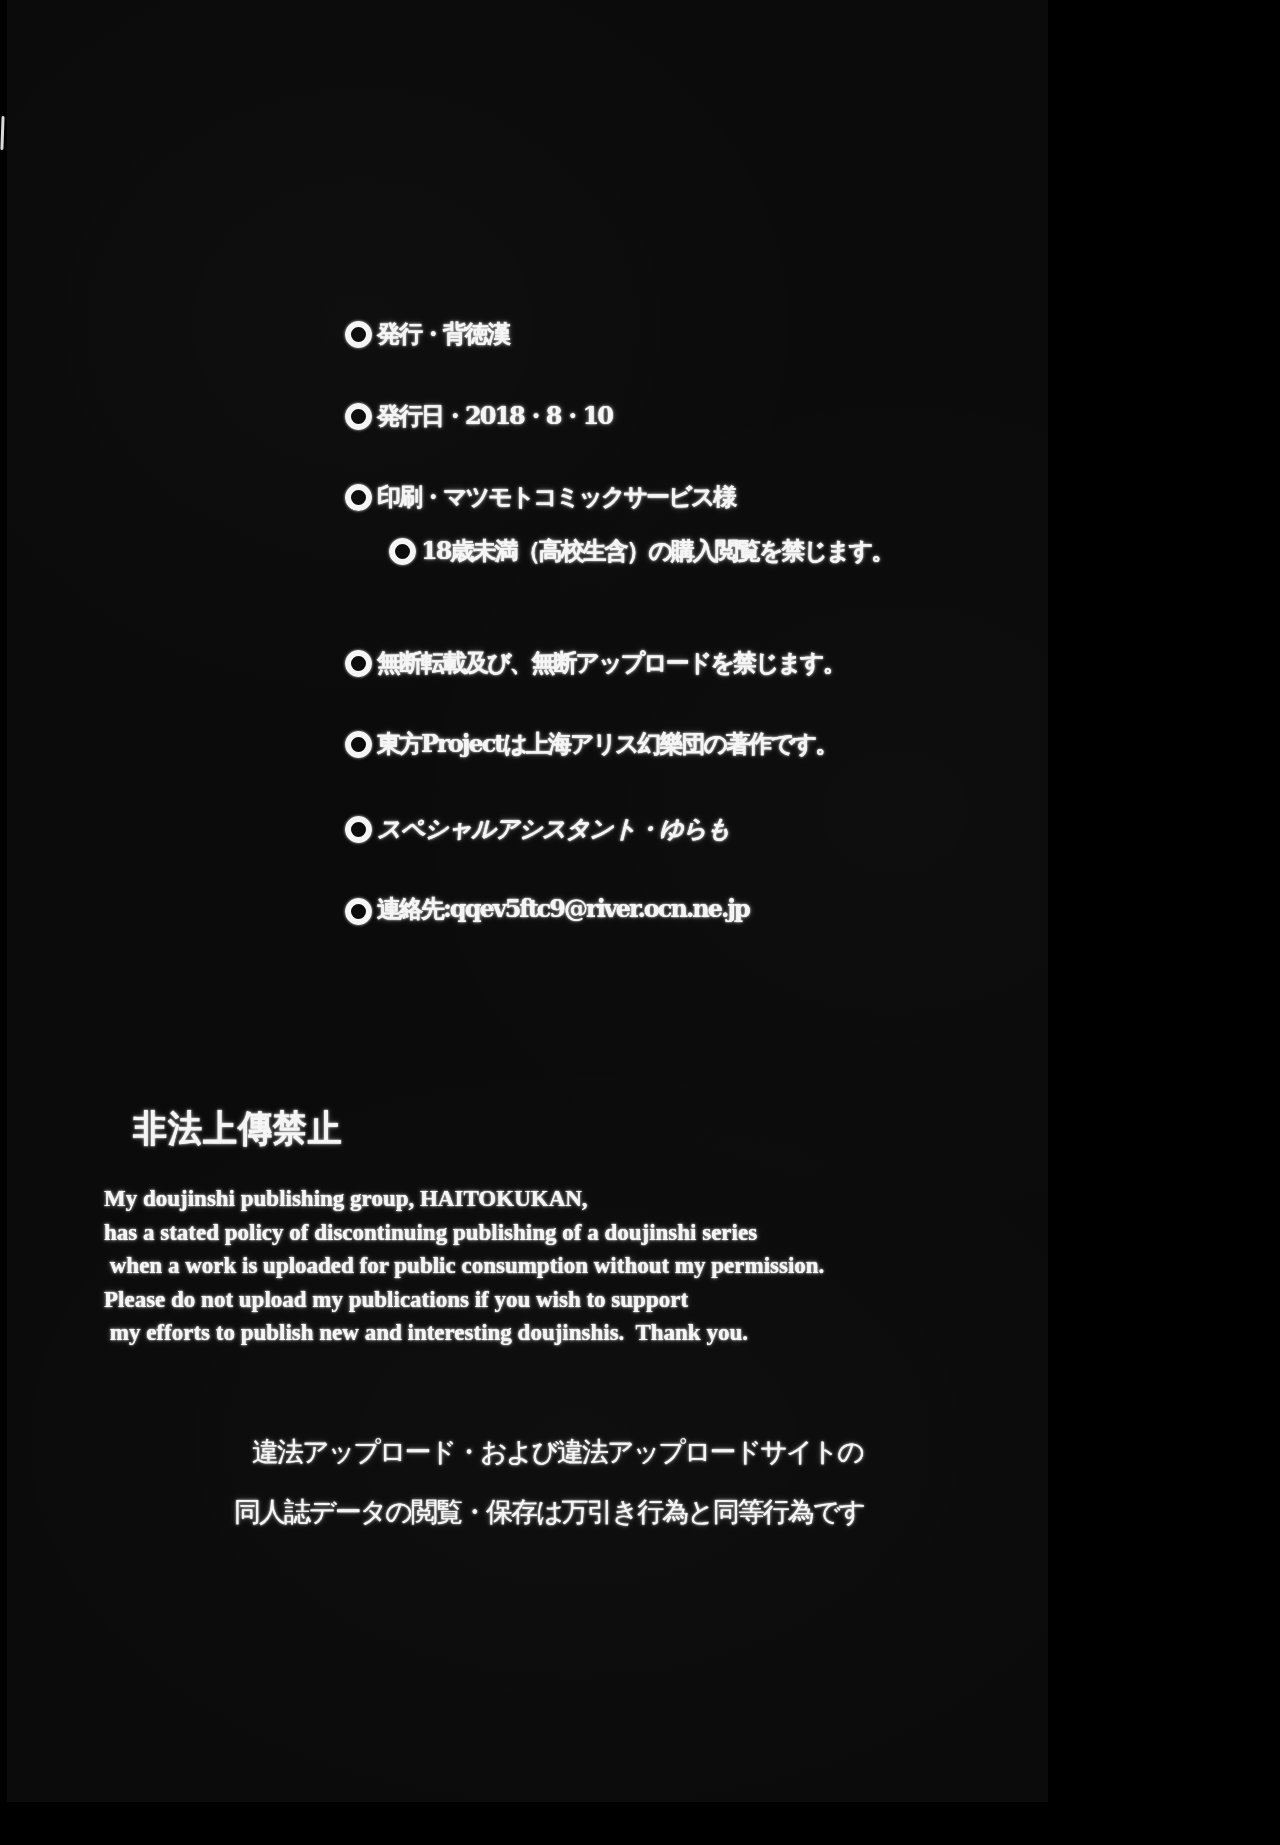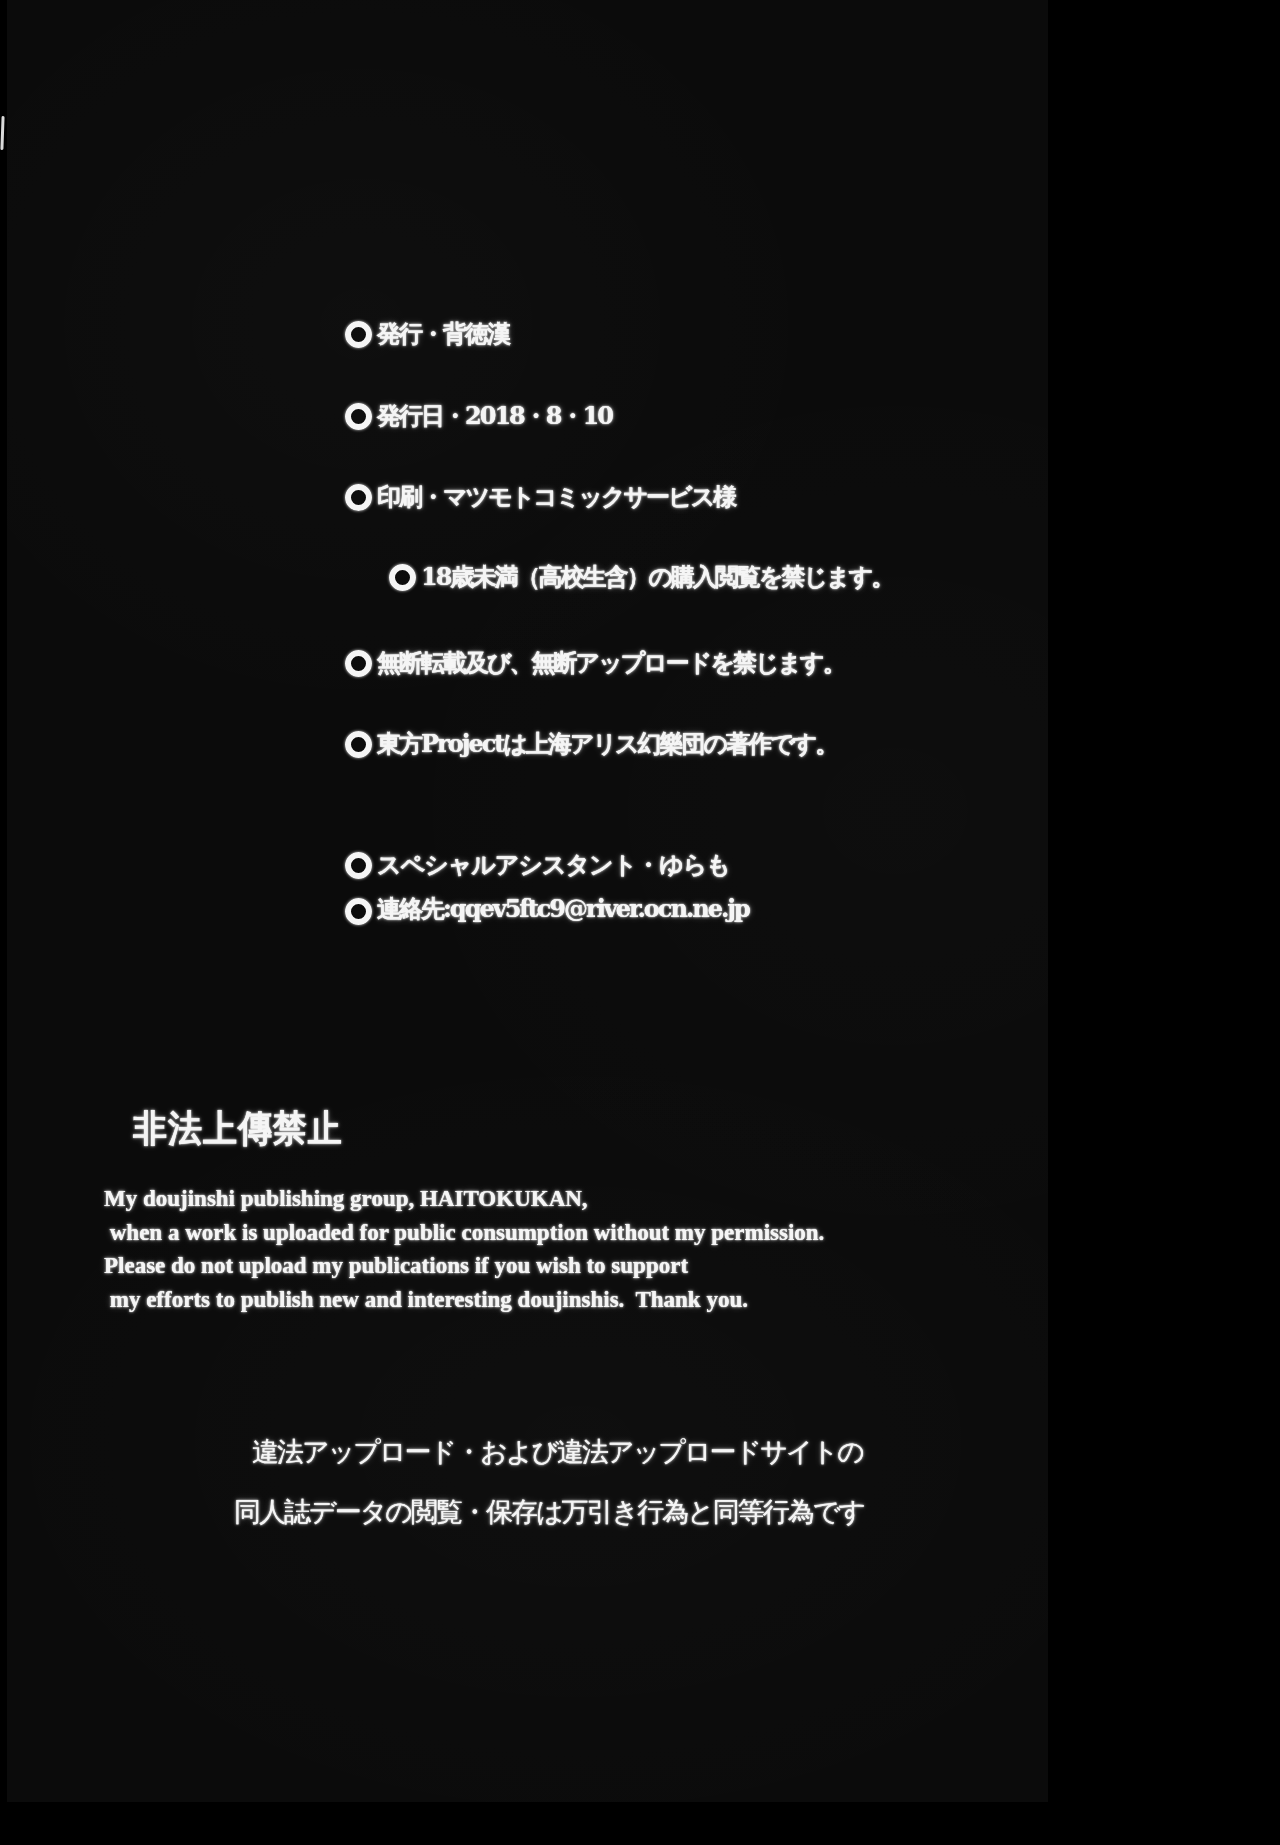--- a/index.html
+++ b/index.html
@@ -79,24 +79,24 @@
     width: 15px;
     height: 15px;
     border: 6px solid #f5f5f5;
     border-radius: 50%;
     margin-right: 5px;
     box-shadow: 0 0 3px rgba(255,255,255,0.8);
   }
   .c-row.r1 { top: 318px; }
   .c-row.r2 { top: 400px; }
   .c-row.r3 { top: 481px; }
-  .c-row.r4 { top: 561px; padding-left: 44px; }
+  .c-row.r4 { top: 535px; padding-left: 44px; }
   .c-row.r5 { top: 647px; }
   .c-row.r6 { top: 728px; }
-  .c-row.r7 { top: 849px; font-family: "DejaVu Sans", "Liberation Sans", sans-serif; letter-spacing: -1px; }
+  .c-row.r7 { top: 813px; font-family: "DejaVu Sans", "Liberation Sans", sans-serif; letter-spacing: -1px; font-style: italic; }
   .c-row.r8 { top: 893px; align-items: flex-end; }
 
   .notice-heading {
     position: absolute;
     left: 133px;
     top: 1104px;
     font-family: "DejaVu Sans", "Liberation Sans", sans-serif;
     font-weight: bold;
     font-size: 37px;
     letter-spacing: 1px;
@@ -169,20 +169,21 @@
   </div>
   <div class="c-row r8 glow">
     <span class="ring"></span>
     <span>連絡先:qqev5ftc9@river.ocn.ne.jp</span>
   </div>
 
   <div class="notice-heading glow">非法上傳禁止</div>
 
   <div class="en-block">
     <div class="en-line glow">My doujinshi publishing group, HAITOKUKAN,</div>
+    <div class="en-line glow">has a stated policy of discontinuing publishing of a doujinshi series</div>
     <div class="en-line glow"> when a work is uploaded for public consumption without my permission.</div>
     <div class="en-line glow">Please do not upload my publications if you wish to support</div>
     <div class="en-line glow"> my efforts to publish new and interesting doujinshis.  Thank you.</div>
   </div>
 
   <div class="warn-line w1 glow">違法アップロード・および違法アップロードサイトの</div>
   <div class="warn-line w2 glow">同人誌データの閲覧・保存は万引き行為と同等行為です</div>
 </div>
 
 </body></html>

